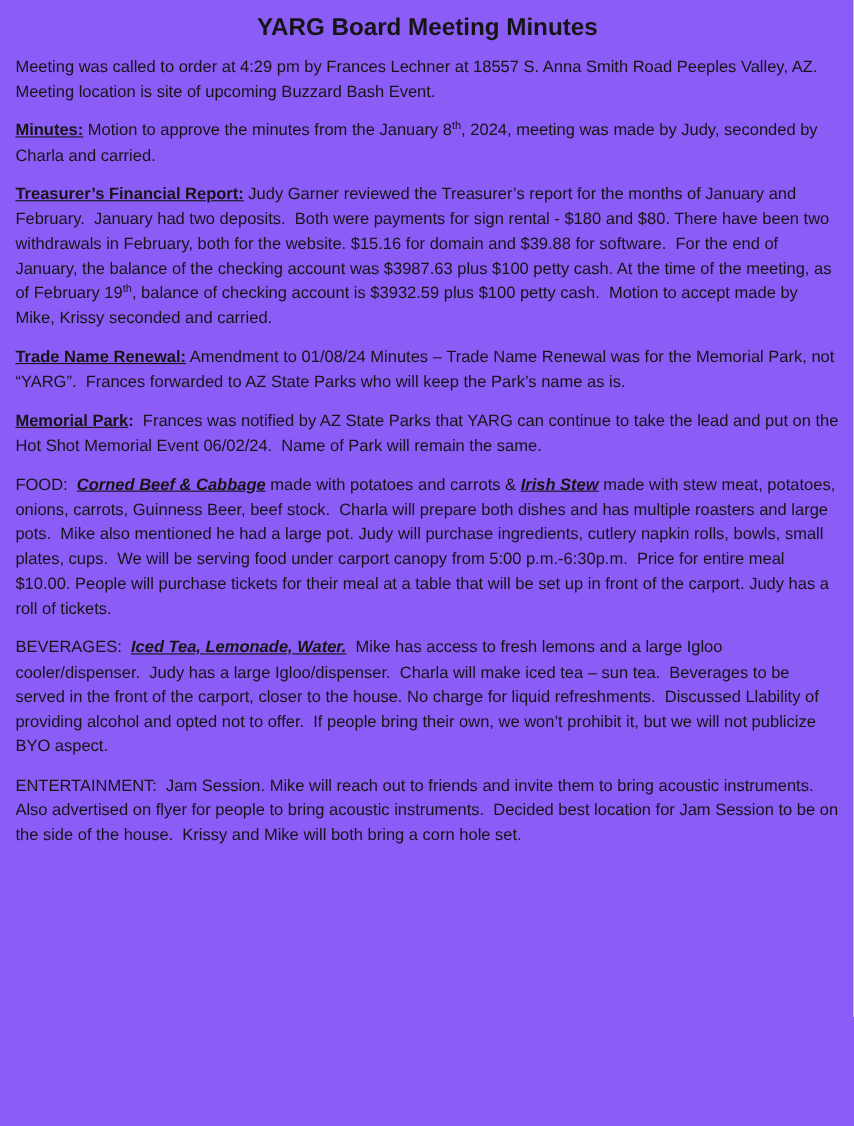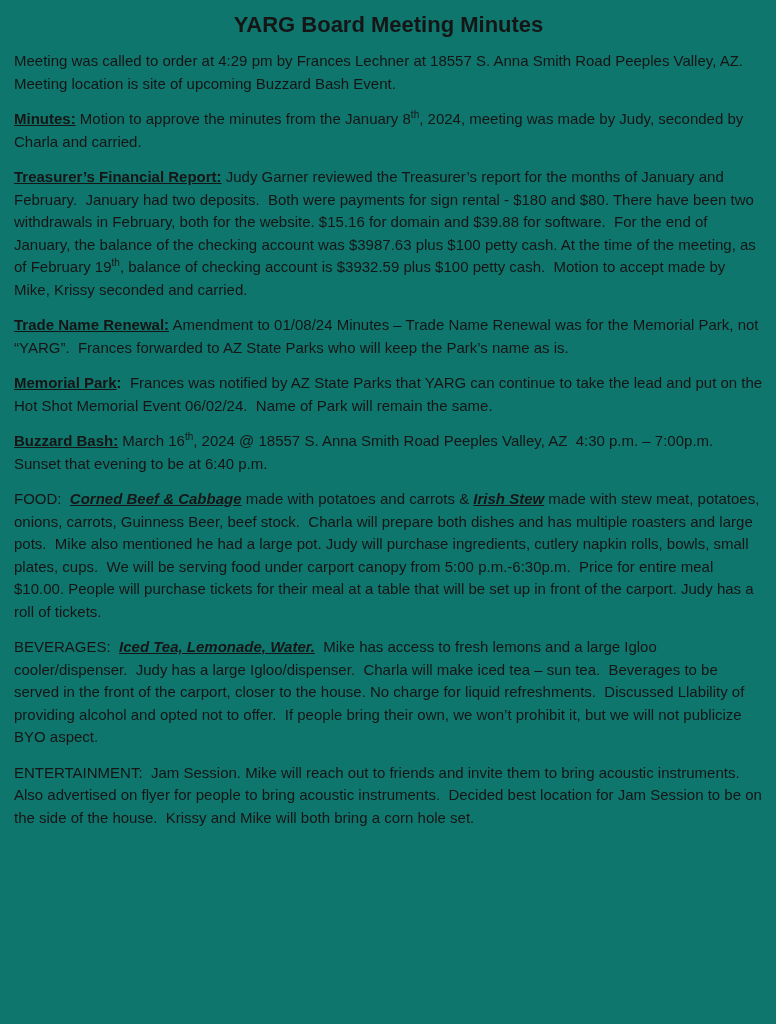--- a/index.html
+++ b/index.html
@@ -1,21 +1,21 @@
 <!DOCTYPE html>
 <html><head>
 <meta charset="utf-8">
 <style>
   html,body{margin:0;padding:0;background:#ffffff;}
   .page{
     width:776px;height:1024px;box-sizing:border-box;
     padding:6px 13px 0 14px;
     font-family:"Liberation Sans",sans-serif;
     color:#151515;font-size:15px;line-height:22.5px;
-    overflow:hidden;background:#0f766e;
+    overflow:hidden;background:#8b5cf6;
   }
   h1{font-size:22px;line-height:30px;text-align:center;margin:4px 0 10px;font-weight:700;}
   h2{font-size:18px;line-height:24px;text-align:center;margin:0 0 48px;font-weight:700;}
   p{margin:0 0 13px;white-space:pre-wrap;}
   strong{font-weight:700;}
   .u{text-decoration:underline;}
   .bi{font-weight:700;font-style:italic;text-decoration:underline;}
   sup{font-size:10px;line-height:0;vertical-align:super;}
 </style>
 </head>
@@ -28,21 +28,20 @@
   <p><span>Meeting was called to order at 4:29 pm by Frances Lechner at 18557 S. Anna Smith Road Peeples Valley, AZ.  Meeting location is site of upcoming Buzzard Bash Event.</span></p>
 
   <p><strong class="u">Minutes:</strong><span> Motion to approve the minutes from the January 8</span><sup>th</sup><span>, 2024, meeting was made by Judy, seconded by Charla and carried.</span></p>
 
   <p><strong class="u">Treasurer’s Financial Report:</strong><span> Judy Garner reviewed the Treasurer’s report for the months of January and February.  January had two deposits.  Both were payments for sign rental - $180 and $80. There have been two withdrawals in February, both for the website. $15.16 for domain and $39.88 for software.  For the end of January, the balance of the checking account was $3987.63 plus $100 petty cash. At the time of the meeting, as of February 19</span><sup>th</sup><span>, balance of checking account is $3932.59 plus $100 petty cash.  Motion to accept made by Mike, Krissy seconded and carried.</span></p>
 
   <p><strong class="u">Trade Name Renewal:</strong><span> Amendment to 01/08/24 Minutes – Trade Name Renewal was for the Memorial Park, not “YARG”.  Frances forwarded to AZ State Parks who will keep the Park’s name as is.</span></p>
 
   <p><strong class="u">Memorial Park</strong><strong>:</strong><span>  Frances was notified by AZ State Parks that YARG can continue to take the lead and put on the Hot Shot Memorial Event 06/02/24.  Name of Park will remain the same.</span></p>
 
-  <p><strong class="u">Buzzard Bash:</strong><span> March 16</span><sup>th</sup><span>, 2024 @ 18557 S. Anna Smith Road Peeples Valley, AZ  4:30 p.m. – 7:00p.m. Sunset that evening to be at 6:40 p.m.</span></p>
 
   <p><span>FOOD:</span><span>  </span><span class="bi">Corned Beef &amp; Cabbage</span><span> made with potatoes and carrots &amp; </span><span class="bi">Irish Stew</span><span> made with stew meat, potatoes, onions, carrots, Guinness Beer, beef stock.  Charla will prepare both dishes and has multiple roasters and large pots.  Mike also mentioned he had a large pot. Judy will purchase ingredients, cutlery napkin rolls, bowls, small plates, cups.  We will be serving food under carport canopy from 5:00 p.m.-6:30p.m.  Price for entire meal $10.00. People will purchase tickets for their meal at a table that will be set up in front of the carport. Judy has a roll of tickets.</span></p>
 
   <p><span>BEVERAGES:</span><span>  </span><span class="bi">Iced Tea, Lemonade, Water.</span><span>  Mike has access to fresh lemons and a large Igloo cooler/dispenser.  Judy has a large Igloo/dispenser.  Charla will make iced tea – sun tea.  Beverages to be served in the front of the carport, closer to the house. No charge for liquid refreshments.  Discussed Llability of providing alcohol and opted not to offer.  If people bring their own, we won’t prohibit it, but we will not publicize BYO aspect.</span></p>
 
 
   <p><span>ENTERTAINMENT:</span><span>  Jam Session. Mike will reach out to friends and invite them to bring acoustic instruments.  Also advertised on flyer for people to bring acoustic instruments.  Decided best location for Jam Session to be on the side of the house.  Krissy and Mike will both bring a corn hole set.</span></p>
 </div>
 
 </body></html>

